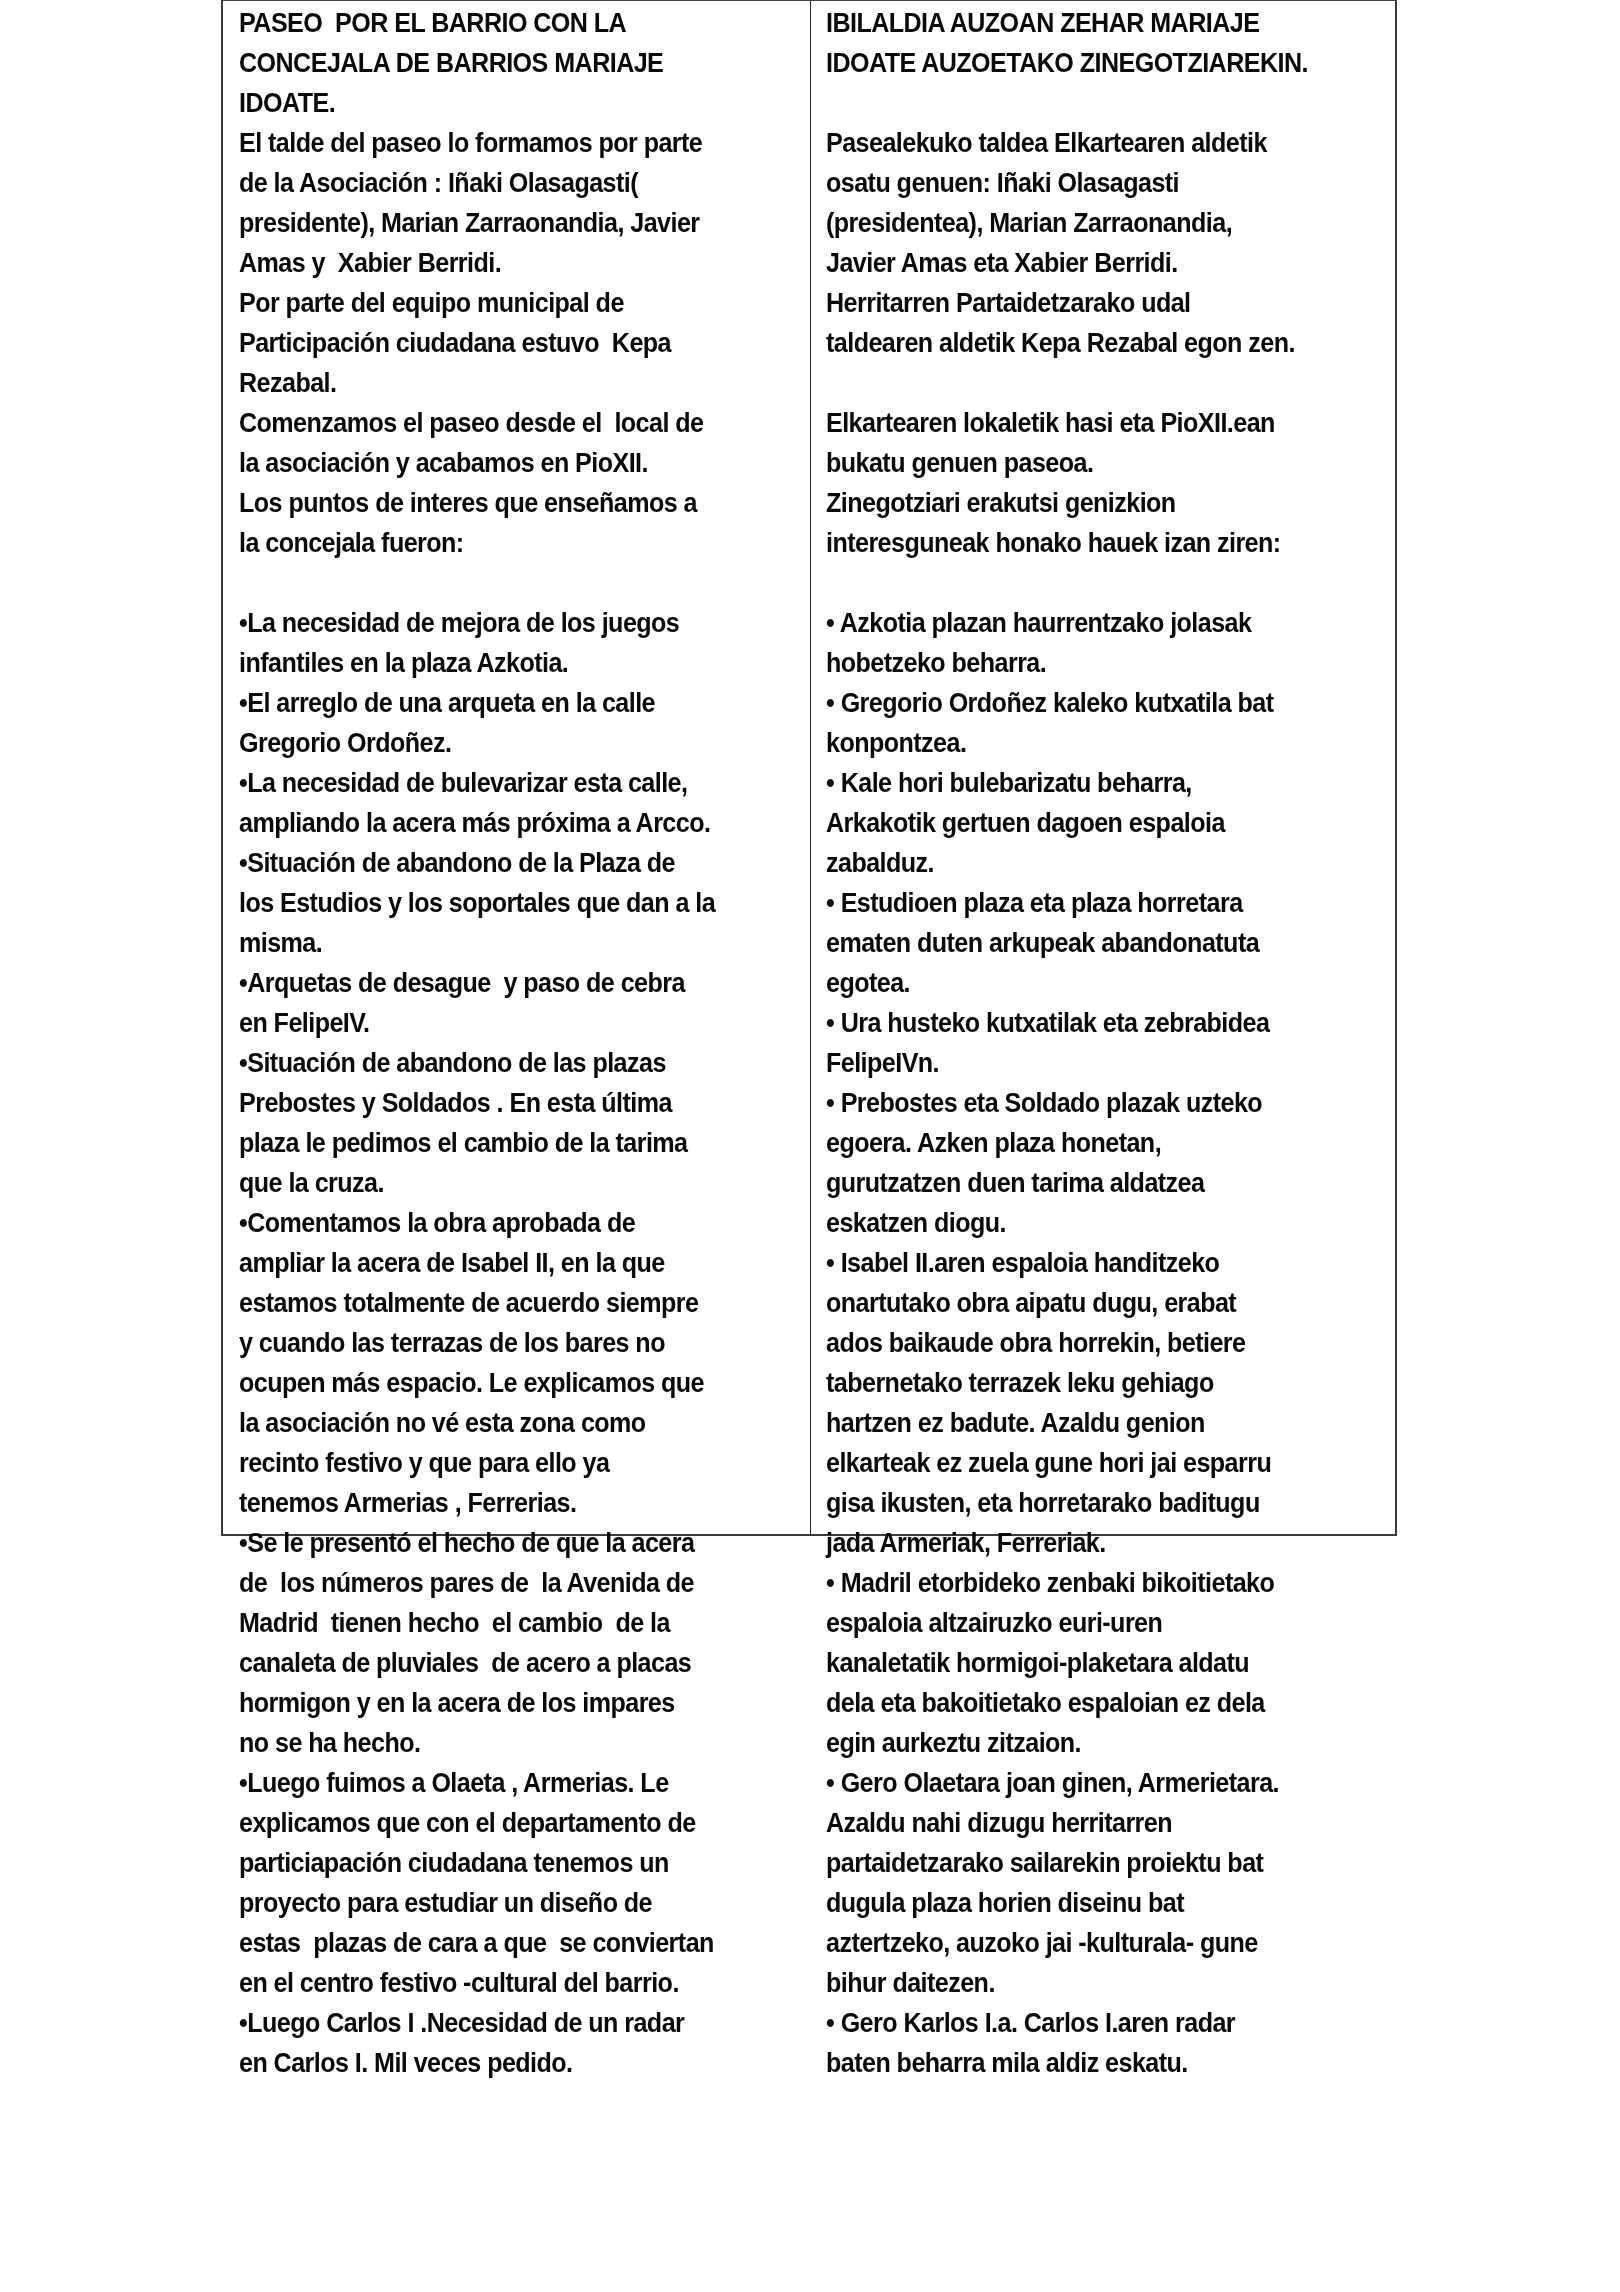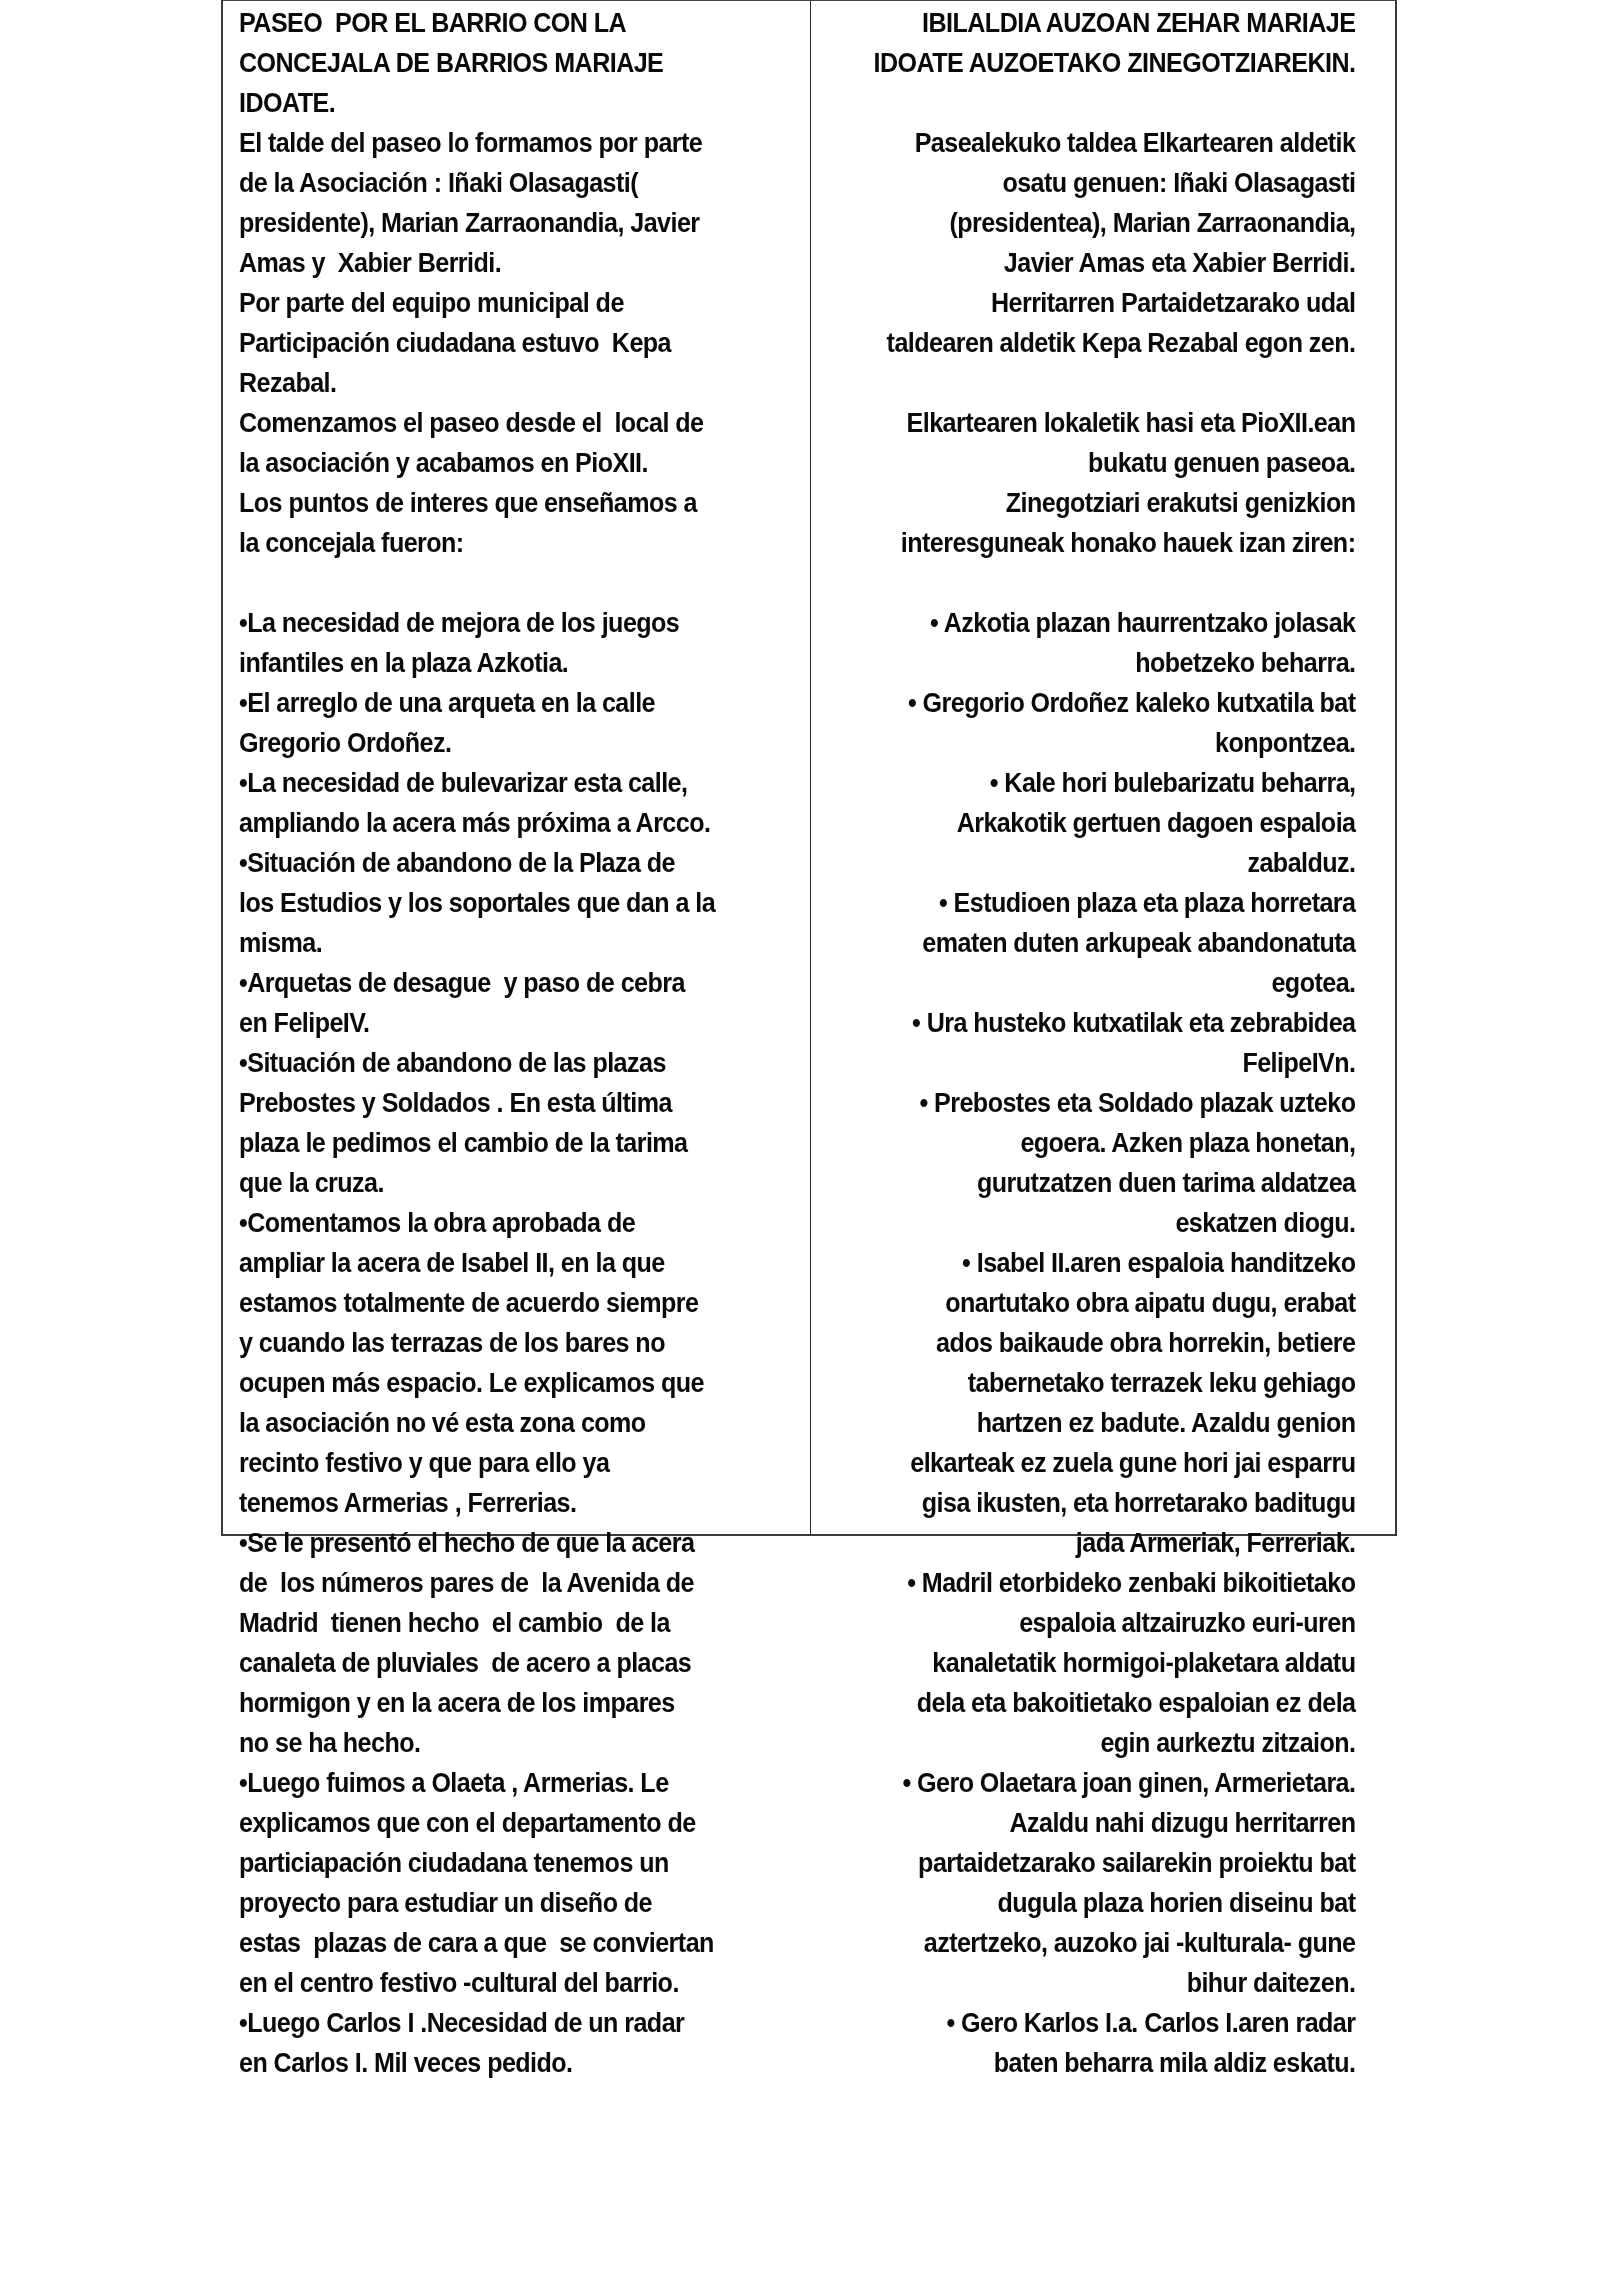--- a/index.html
+++ b/index.html
@@ -33,21 +33,20 @@
     padding-top: 2px;
   }
   .col-left {
     width: 589px;
     border-right: 1.5px solid #2a2a2a;
     padding-left: 15.7px;
   }
   .col-right {
     width: 585px;
     padding-left: 14.7px;
-    text-align: right;
   }
   .line {
     display: block;
     height: 40px;
     line-height: 40px;
     font-size: 27px;
     font-weight: bold;
     white-space: pre;
     letter-spacing: -0.6px;
     transform: scaleX(0.93);

